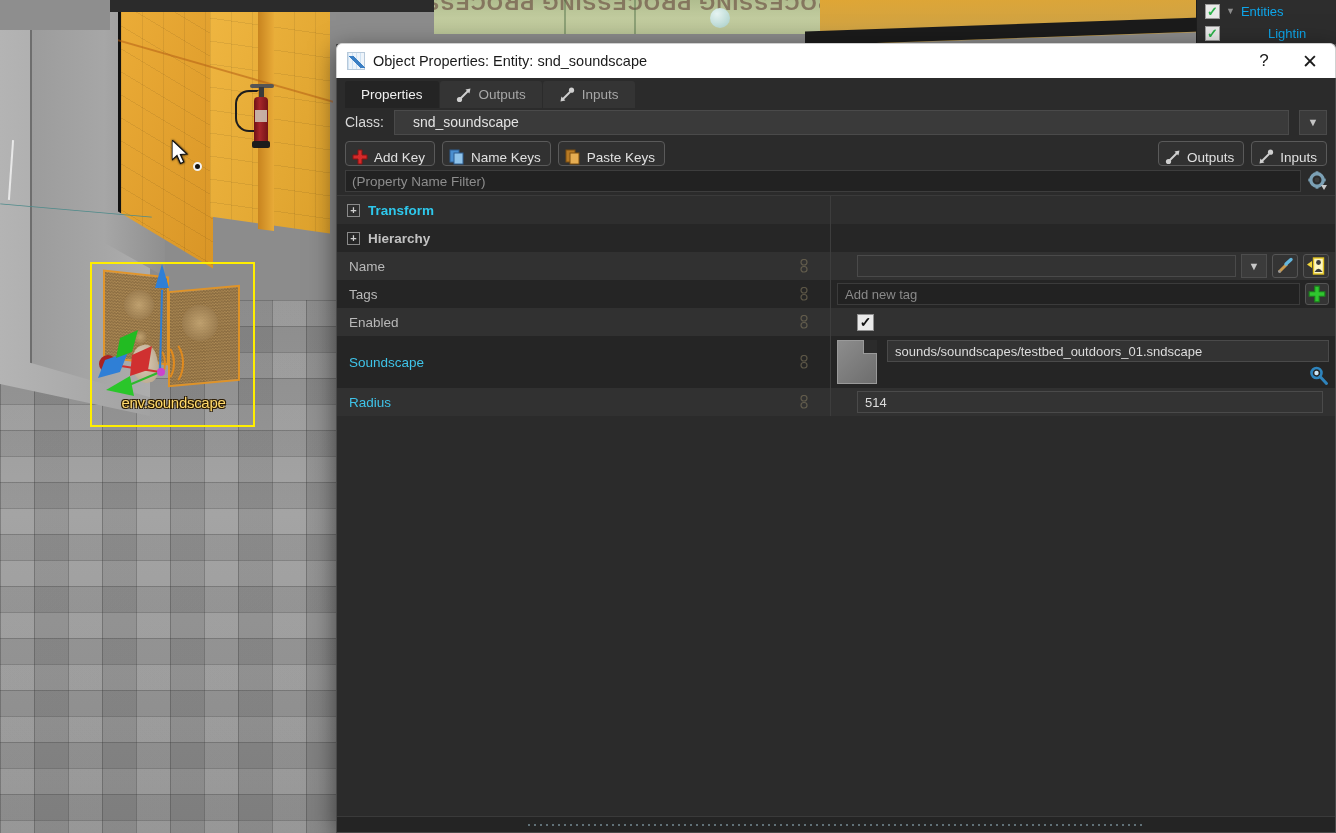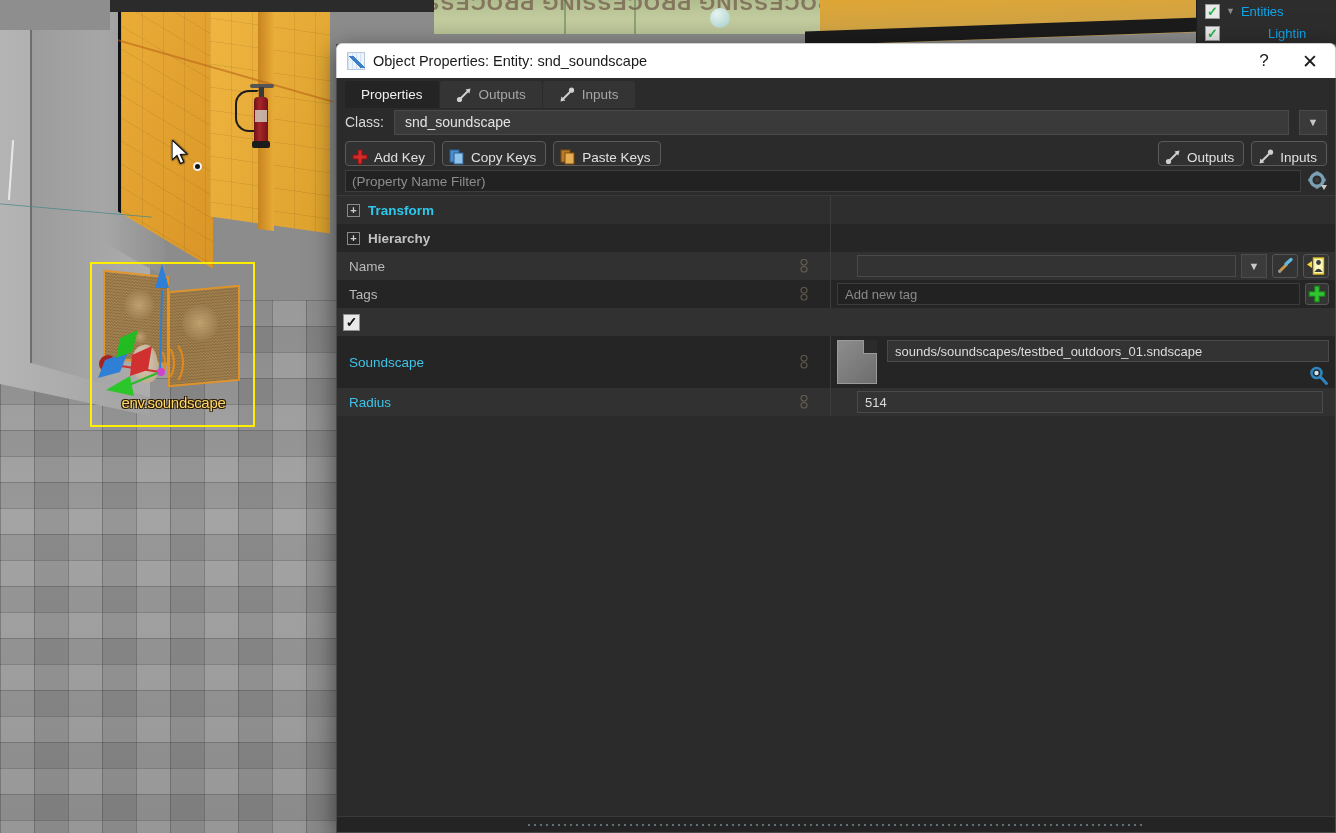--- a/index.html
+++ b/index.html
@@ -269,21 +269,21 @@
   .tab.active { background:#242424; color:#f0f0f0; }
   .tab-ico { width:16px;height:16px; position:relative; flex:none; }
 
   .classrow {
     display:flex; align-items:center; height:28px; padding:0 8px 0 8px; gap:10px;
     background:#2b2b2b;
   }
   .classrow .lbl { color:#d7d7d7; font-size:14px; }
   .classbox {
     flex:1; height:25px; background:#3a3a3a; border:1px solid #4a4a4a;
-    display:flex; align-items:center; padding-left:10px; color:#e3e3e3; font-size:14px;
+    display:flex; align-items:center; padding-left:18px; color:#e3e3e3; font-size:14px;
   }
   .classdd {
     width:28px;height:25px; background:#3a3a3a; border:1px solid #4a4a4a;
     display:flex;align-items:center;justify-content:center; color:#c4c4c4; font-size:11px;
   }
 
   .toolbar {
     display:flex; align-items:center; height:34px; padding:0 8px; gap:7px;
     background:#2b2b2b;
   }
@@ -521,21 +521,21 @@
       </span>
       <span>Add Key</span>
     </div>
     <div class="tbtn">
       <span class="ic">
         <svg width="16" height="16" viewBox="0 0 16 16">
             <rect x="1" y="1" width="9" height="12" fill="#4a8fd0" stroke="#2e5f92"></rect>
             <rect x="5" y="4" width="9" height="11" fill="#8fc3ea" stroke="#2e5f92"></rect>
           </svg>
       </span>
-      <span>Copy Keys</span>
+      <span>Name Keys</span>
     </div>
     <div class="tbtn">
       <span class="ic">
         <svg width="16" height="16" viewBox="0 0 16 16">
             <rect x="1" y="1" width="9" height="12" fill="#b87a24" stroke="#7d4f10"></rect>
             <rect x="5" y="4" width="9" height="11" fill="#e6ad52" stroke="#7d4f10"></rect>
           </svg>
       </span>
       <span>Paste Keys</span>
     </div>
@@ -642,20 +642,29 @@
         <span class="inp dark ph">Add new tag</span>
         <span class="plusbtn">
           <svg width="18" height="18" viewBox="0 0 16 16">
               <polygon points="6,1 10,1 10,6 15,6 15,10 10,10 10,15 6,15 6,10 1,10 1,6 6,6" fill="#2fc72f" stroke="#1c7d1c" stroke-width="1"></polygon>
             </svg>
         </span>
       </div>
     </div>
 
     <div class="prow norm">
+      <div class="pname">
+        <span>Enabled</span>
+        <span class="chain">
+          <svg width="8" height="14" viewBox="0 0 8 14">
+              <rect x="1" y="0.5" width="6" height="5.5" rx="2.7" fill="none" stroke="#8a7f62" stroke-width="1.2"></rect>
+              <rect x="1" y="7.5" width="6" height="5.5" rx="2.7" fill="none" stroke="#8a7f62" stroke-width="1.2"></rect>
+            </svg>
+        </span>
+      </div>
       <div class="pvalue">
         <span class="checkbox">✓</span>
       </div>
     </div>
 
     <div class="prow tall alt">
       <div class="pname link">
         <span>Soundscape</span>
         <span class="chain">
           <svg width="8" height="14" viewBox="0 0 8 14">

